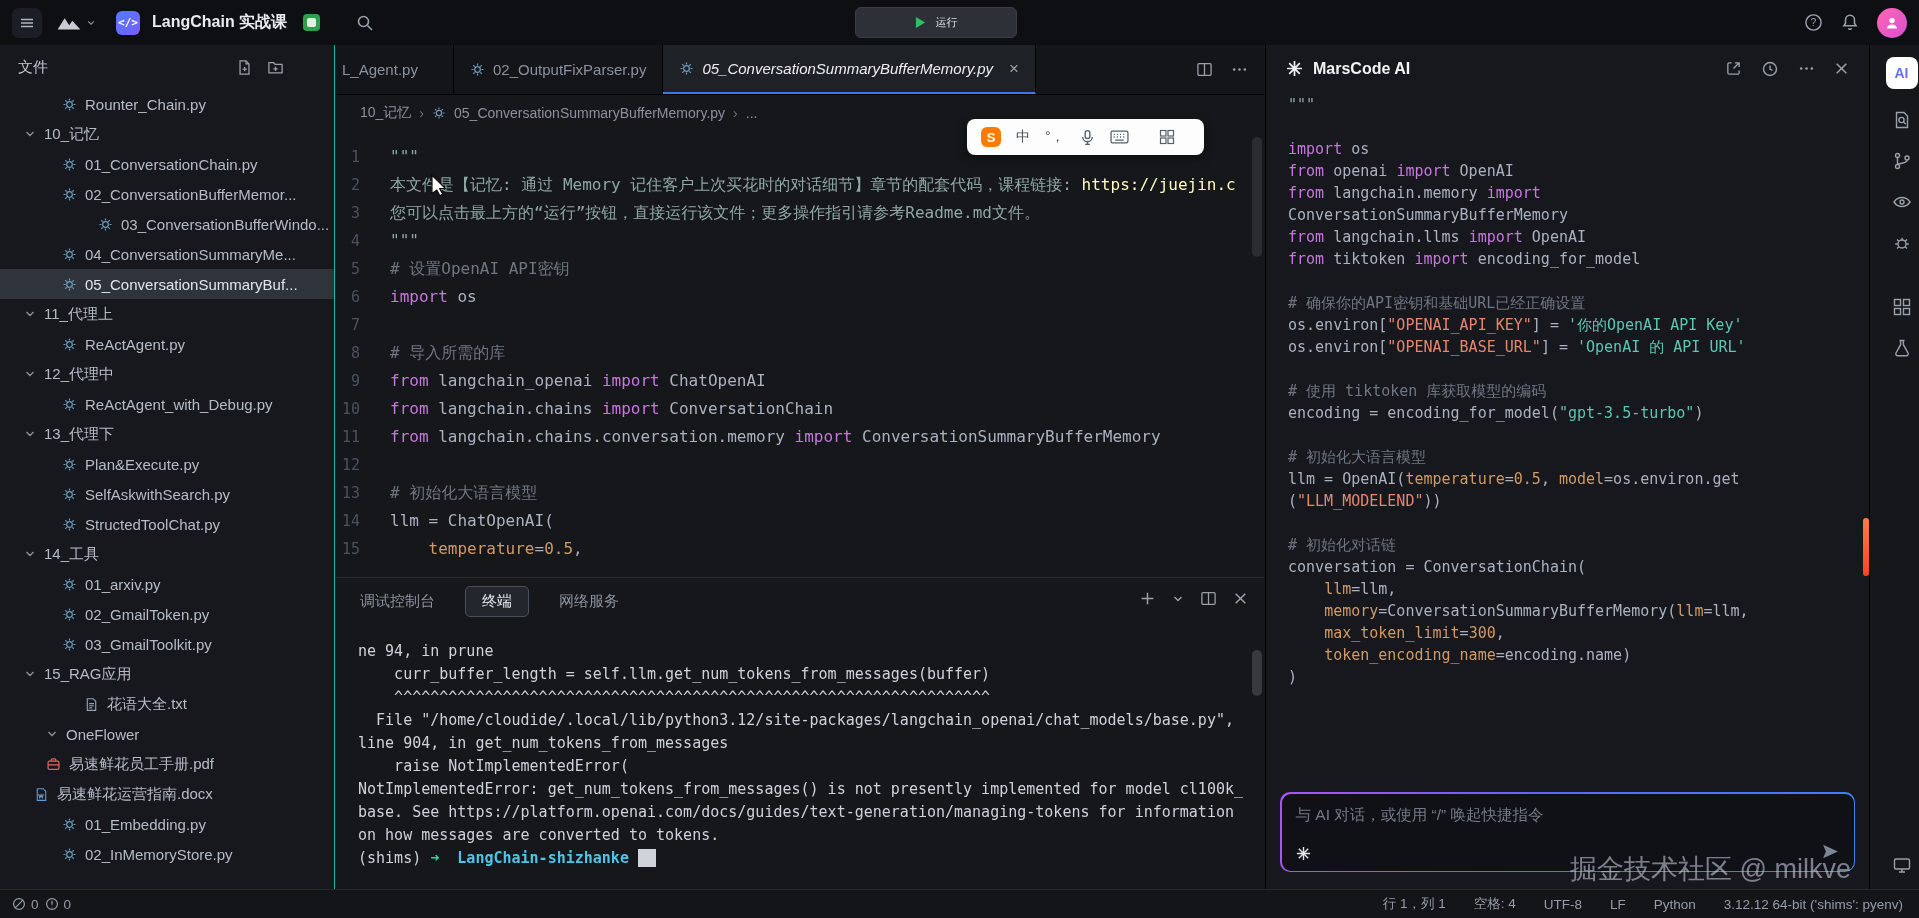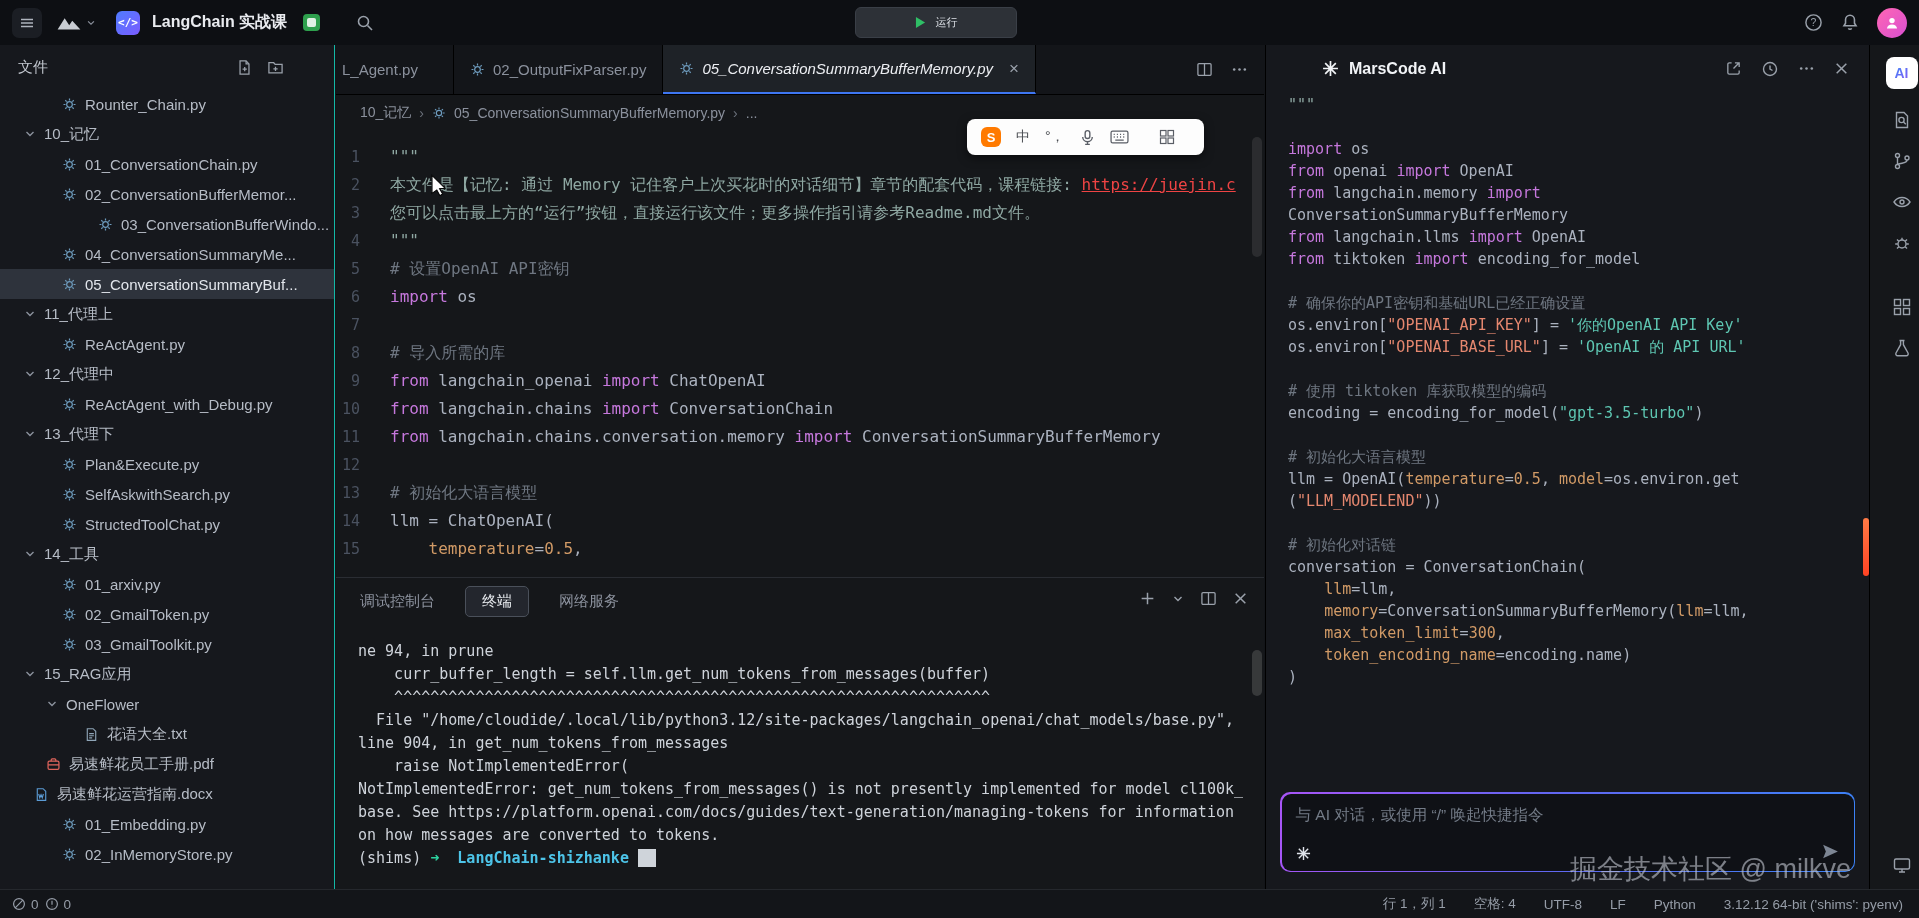--- a/index.html
+++ b/index.html
@@ -59,40 +59,40 @@
   .crumb-sep { color:#6a707a; }
   .code-area { position:absolute; top:86px; bottom:312px; left:0; right:0; overflow:hidden;
                font-family:"DejaVu Sans Mono","Liberation Mono",monospace; font-size:16px; line-height:28px;
                padding-top:12px; }
   .code-line { height:28px; display:flex; }
   .ln { width:54px; flex:none; text-align:right; padding-right:30px; color:#4a5260; font-size:15px; }
   .lc { white-space:pre; }
   .code-scroll { position:absolute; right:2px; top:6px; width:10px; height:120px; background:rgba(121,121,121,.22); border-radius:5px; }
 
   .c-fg{color:#abb2bf} .c-kw{color:#c678dd} .c-cm{color:#6e7681} .c-doc{color:#8fa8a3}
-  .c-link{color:#ef4444;text-decoration:underline} .c-par{color:#d19a66} .c-num{color:#d19a66}
+  .c-link{color:#fef9c3;} .c-par{color:#d19a66} .c-num{color:#d19a66}
   .c-str1{color:#e5876f} .c-str2{color:#5ec6b2}
   .c-tfg{color:#ced3da} .c-tgreen{color:#2dd4a0} .c-tcyan{color:#4dc4e8;font-weight:bold}
   .c-cursorblock{background:#cfd4da;color:transparent}
 
   
   .bottom-panel { position:absolute; bottom:0; left:0; right:0; height:312px; border-top:1px solid #2a2d33;
                   background:#15171a; }
   .panel-tabs { height:46px; display:flex; align-items:center; gap:30px; padding-left:24px; font-size:15px; }
   .ptab { color:#8b919d; }
   .ptab.active { color:#e8ebef; border:1px solid #4a505a; background:#23262d; border-radius:5px; padding:5px 16px; }
   .panel-actions { position:absolute; right:16px; top:12px; display:flex; align-items:center; gap:16px; color:#9aa1ab; }
   .terminal { position:absolute; top:46px; bottom:0; left:0; right:0; overflow:hidden; padding:16px 0 0 22px;
               font-family:"DejaVu Sans Mono","Liberation Mono",monospace; font-size:15px; line-height:23px; }
   .term-line { height:23px; white-space:pre; }
   .term-scroll { position:absolute; right:2px; top:26px; width:10px; height:46px; background:rgba(121,121,121,.35); border-radius:5px; }
 
   
   .ai-panel { position:absolute; top:45px; bottom:29px; left:1265px; width:604px; background:#16181d;
-              border-left:1px solid #000; overflow:hidden;padding-left:36px; }
+              border-left:1px solid #000; overflow:hidden; }
   .ai-header { height:47px; display:flex; align-items:center; padding:0 20px; gap:10px; }
   .ai-title { font-size:16px; font-weight:700; color:#f2f4f7; }
   .ai-h-actions { margin-left:auto; display:flex; align-items:center; gap:19px; color:#9aa1ab; }
   .ai-code { position:absolute; top:47px; bottom:97px; left:0; right:0; overflow:hidden; padding:2px 0 0 22px;
              font-family:"DejaVu Sans Mono","Liberation Mono",monospace; font-size:15px; line-height:22px; }
   .ai-line { height:22px; white-space:pre; }
   .ai-inputbox { position:absolute; left:14px; right:14px; bottom:17px; height:80px; border-radius:10px;
                  padding:1.5px; background:linear-gradient(100deg,#a855f7,#6366f1 45%,#3b82f6); }
   .ai-input-inner { width:100%; height:100%; border-radius:9px; background:#0f1116; position:relative; }
   .ai-placeholder { position:absolute; left:14px; top:11px; font-size:15.5px; color:#737b87; }
@@ -418,38 +418,38 @@
           <span>03_GmailToolkit.py</span>
         </div>
         <div class="tree-row" style="padding-left: 24px;">
           <span class="t-icon chev">
             <svg width="12" height="12" viewBox="0 0 12 12">
               <path d="M2.5 4l3.5 3.5L9.5 4" fill="none" stroke="currentColor" stroke-width="1.4"></path>
             </svg>
           </span>
           <span>15_RAG应用</span>
         </div>
+        <div class="tree-row" style="padding-left: 84px;">
+          <span class="t-icon">
+            <svg width="15" height="15" viewBox="0 0 16 16">
+              <g fill="none" stroke="#8fa5b8" stroke-width="1.2">
+                <path d="M3.5 1.8h6.2l2.8 2.8v9.6H3.5z"></path>
+                <path d="M5.5 7h5M5.5 9.3h5M5.5 11.6h3.2"></path>
+              </g>
+            </svg>
+          </span>
+          <span>花语大全.txt</span>
+        </div>
         <div class="tree-row" style="padding-left: 46px;">
           <span class="t-icon chev">
             <svg width="12" height="12" viewBox="0 0 12 12">
               <path d="M2.5 4l3.5 3.5L9.5 4" fill="none" stroke="currentColor" stroke-width="1.4"></path>
             </svg>
           </span>
           <span>OneFlower</span>
-        </div>
-        <div class="tree-row" style="padding-left: 84px;">
-          <span class="t-icon">
-            <svg width="15" height="15" viewBox="0 0 16 16">
-              <g fill="none" stroke="#8fa5b8" stroke-width="1.2">
-                <path d="M3.5 1.8h6.2l2.8 2.8v9.6H3.5z"></path>
-                <path d="M5.5 7h5M5.5 9.3h5M5.5 11.6h3.2"></path>
-              </g>
-            </svg>
-          </span>
-          <span>花语大全.txt</span>
         </div>
         <div class="tree-row" style="padding-left: 46px;">
           <span class="t-icon">
             <svg width="15" height="15" viewBox="0 0 16 16">
               <g fill="none" stroke="#e0645c" stroke-width="1.3">
                 <rect x="2.2" y="4.4" width="11.6" height="8.8" rx="1.4"></rect>
                 <path d="M5.5 4.4V3.2A1.2 1.2 0 016.7 2h2.6a1.2 1.2 0 011.2 1.2v1.2M2.2 8.3h11.6"></path>
               </g>
             </svg>
           </span>

